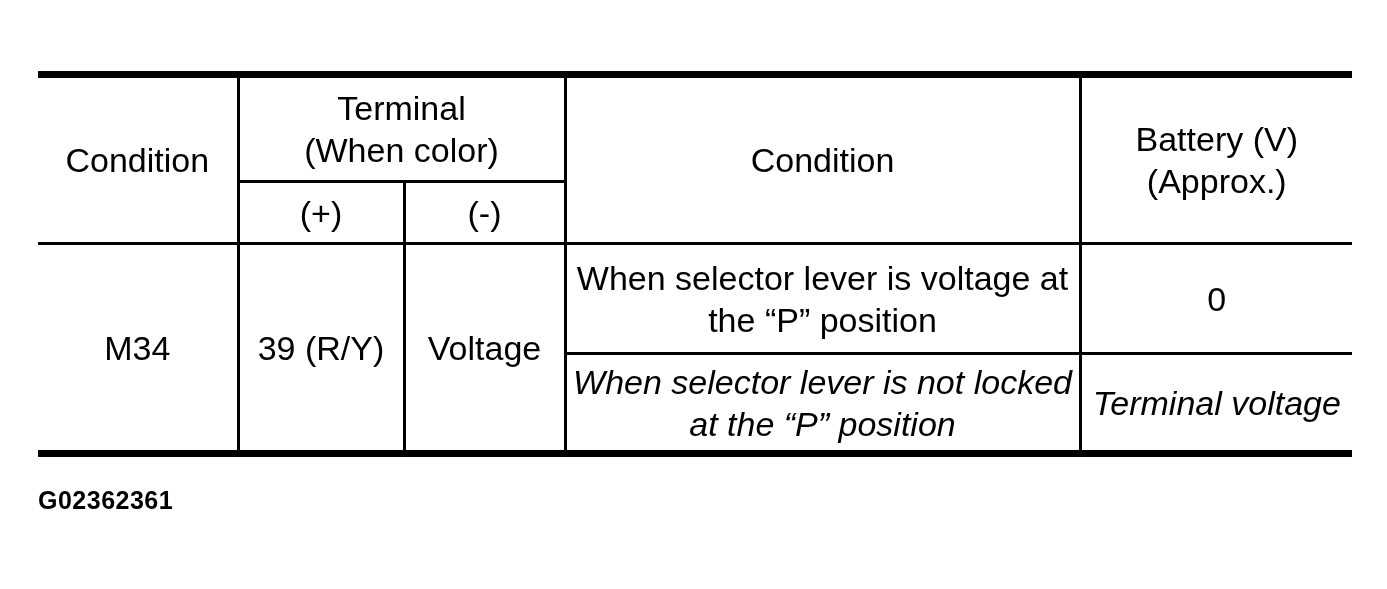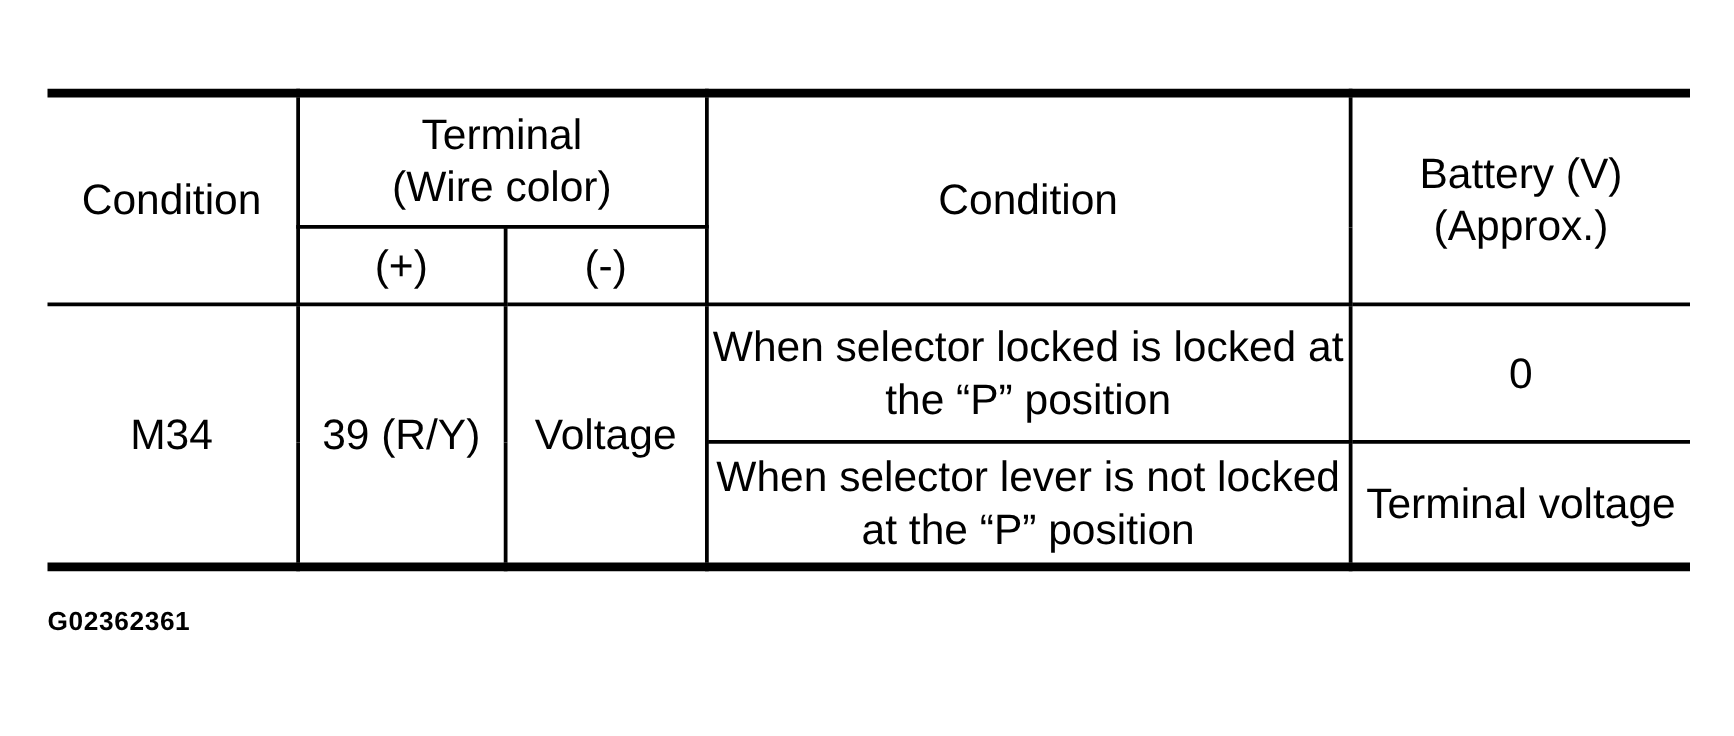--- a/index.html
+++ b/index.html
@@ -40,32 +40,32 @@
   }
   .col-connector { width: 200px; }
   .col-plus      { width: 166px; }
   .col-minus     { width: 161px; }
   .col-condition { width: 515px; }
   .col-voltage   { width: 272px; }
 
   tr.hrow1 { height: 107px; }
   tr.hrow2 { height: 62px; }
   tr.brow1 { height: 110px; }
-  tr.brow2 { height: 100px; }
+  tr.brow2 { height: 100px; font-style: italic; }
 
   td.condition-cell {
     text-align: left;
     padding-left: 24px;
     padding-right: 24px;
   }
   .figure-id {
     position: absolute;
     left: 38px;
     top: 486px;
-    font-size: 21px;
+    font-size: 25px;
     font-weight: bold;
     letter-spacing: 0.5px;
   }
 </style>
 </head>
 <body>
 
 <div class="table-wrap">
   <table class="spec">
     <colgroup>
@@ -73,37 +73,37 @@
       <col class="col-plus">
       <col class="col-minus">
       <col class="col-condition">
       <col class="col-voltage">
     </colgroup>
     <tbody>
       <tr class="hrow1">
         <td rowspan="2">Condition</td>
         <td colspan="2">
           <div>Terminal</div>
-          <div>(Wire color)</div>
+          <div>(When color)</div>
         </td>
         <td rowspan="2">Condition</td>
         <td rowspan="2">
           <div>Battery (V)</div>
           <div>(Approx.)</div>
         </td>
       </tr>
       <tr class="hrow2">
         <td>(+)</td>
         <td>(-)</td>
       </tr>
       <tr class="brow1">
         <td rowspan="2">M34</td>
         <td rowspan="2">39 (R/Y)</td>
         <td rowspan="2">Voltage</td>
-        <td class="condition-cell">When selector locked is locked at the “P” position</td>
+        <td class="condition-cell">When selector lever is voltage at the “P” position</td>
         <td>0</td>
       </tr>
       <tr class="brow2">
         <td class="condition-cell">When selector lever is not locked at the “P” position</td>
         <td>Terminal voltage</td>
       </tr>
     </tbody>
   </table>
 </div>
 

